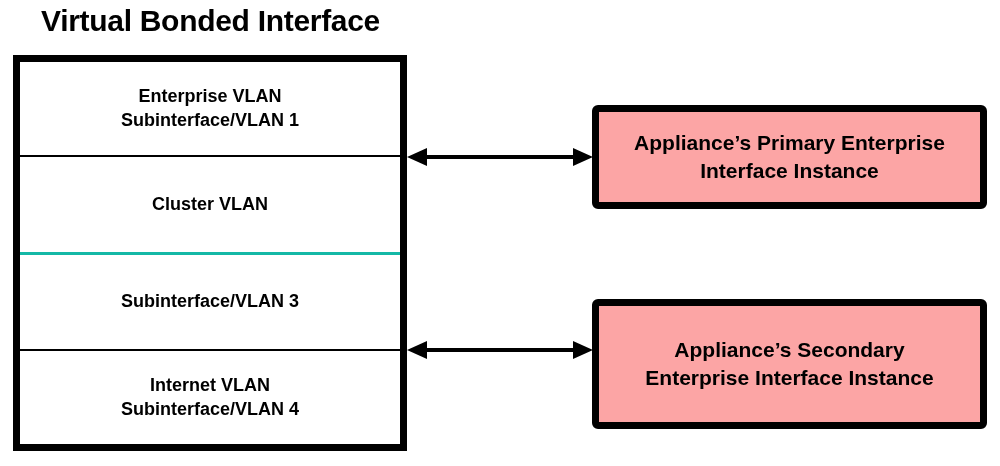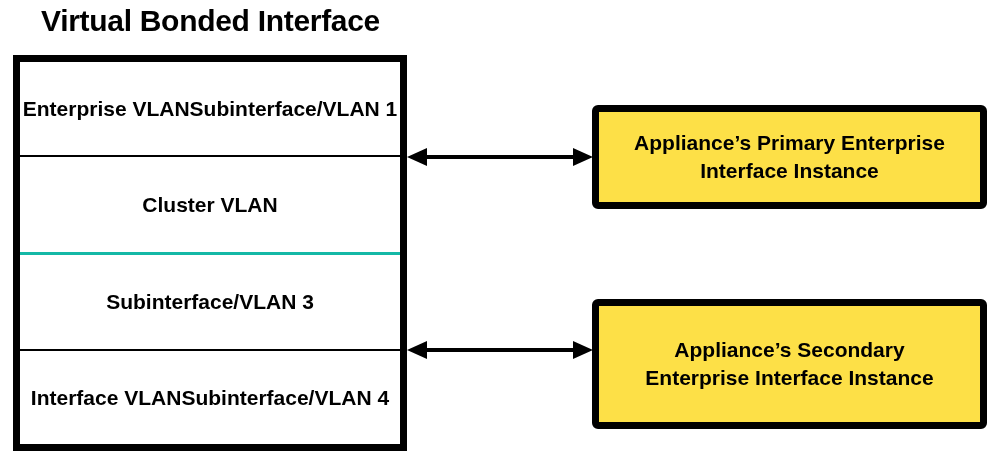--- a/index.html
+++ b/index.html
@@ -34,40 +34,40 @@
     height: 396px;
     border: 7px solid #000000;
     box-sizing: border-box;
     background: #ffffff;
     display: grid;
     grid-template-rows: 95px 98px 96px 1fr;
   }
 
   .vlan-row {
     display: flex;
-    flex-direction: row;
+    flex-direction: column;
     justify-content: center;
     align-items: center;
     text-align: center;
     font-weight: 700;
-    font-size: 21px;
+    font-size: 18px;
     line-height: 1.33;
     box-sizing: border-box;
   }
   .vlan-row.sep-thin  { border-bottom: 2px solid #000000; }
   .vlan-row.sep-thick { border-bottom: 3px solid #14b8a6; }
 
   .appliance-box {
     position: absolute;
     left: 592px;
     width: 395px;
     border: 7px solid #000000;
     border-radius: 6px;
     box-sizing: border-box;
-    background: #fde047;
+    background: #fca5a5;
     display: flex;
     flex-direction: column;
     justify-content: center;
     align-items: center;
     text-align: center;
     font-weight: 700;
     font-size: 21px;
     line-height: 1.32;
   }
   #appliance-primary   { top: 105px; height: 104px; }
@@ -97,21 +97,21 @@
 
   <div class="vlan-row sep-thick">
     <div>Cluster VLAN</div>
   </div>
 
   <div class="vlan-row sep-thin">
     <div>Subinterface/VLAN 3</div>
   </div>
 
   <div class="vlan-row">
-    <div>Interface VLAN</div>
+    <div>Internet VLAN</div>
     <div>Subinterface/VLAN 4</div>
   </div>
 
 </div>
 
 <div class="arrow" id="arrow-primary">
   <svg width="188" height="26" viewBox="0 0 188 26" xmlns="http://www.w3.org/2000/svg">
     <line x1="16" y1="13" x2="172" y2="13" stroke="#000000" stroke-width="4"></line>
     <polygon points="1,13 21,4 21,22" fill="#000000"></polygon>
     <polygon points="187,13 167,4 167,22" fill="#000000"></polygon>

